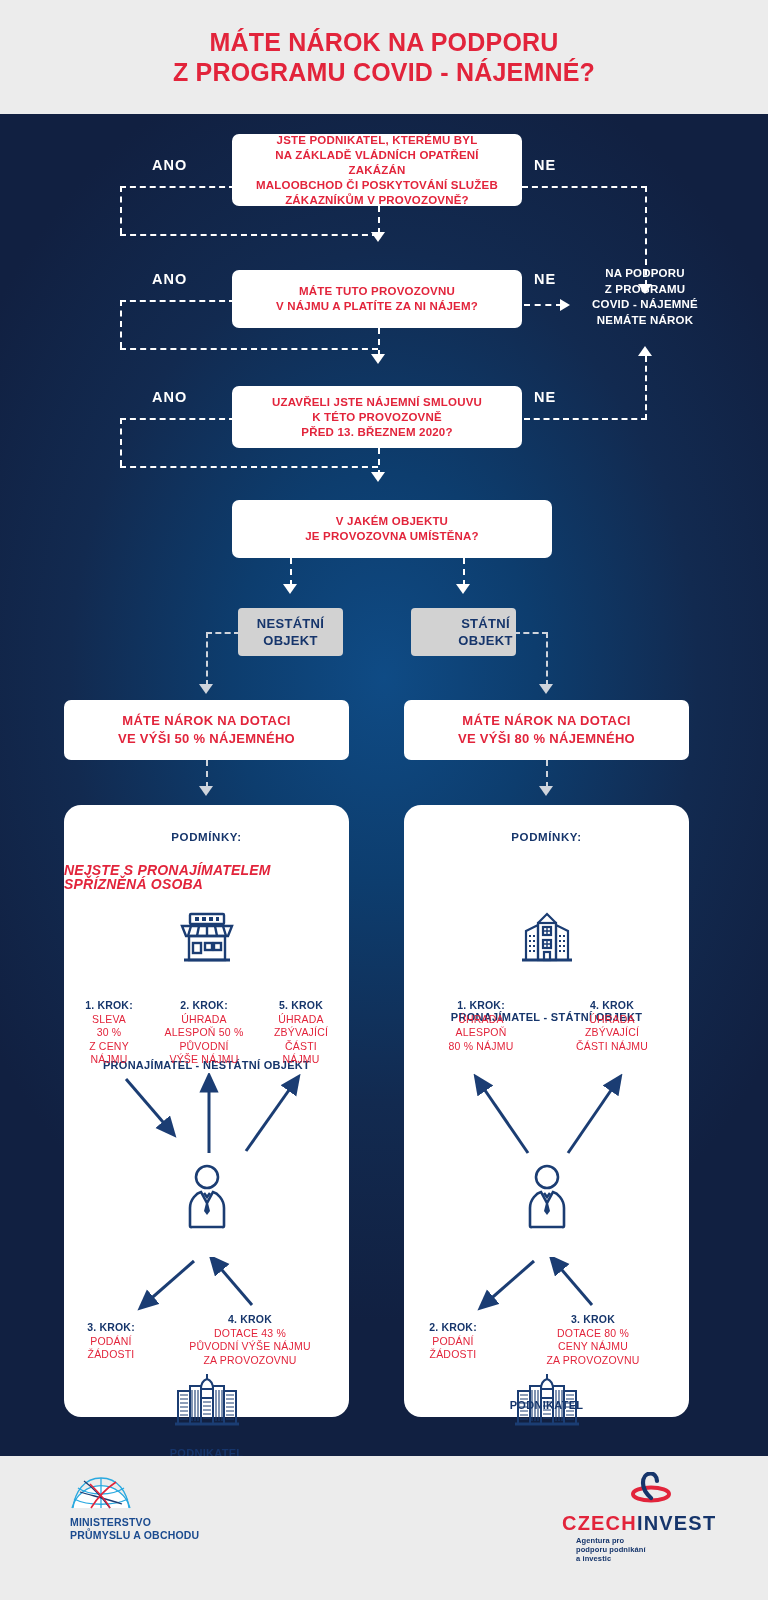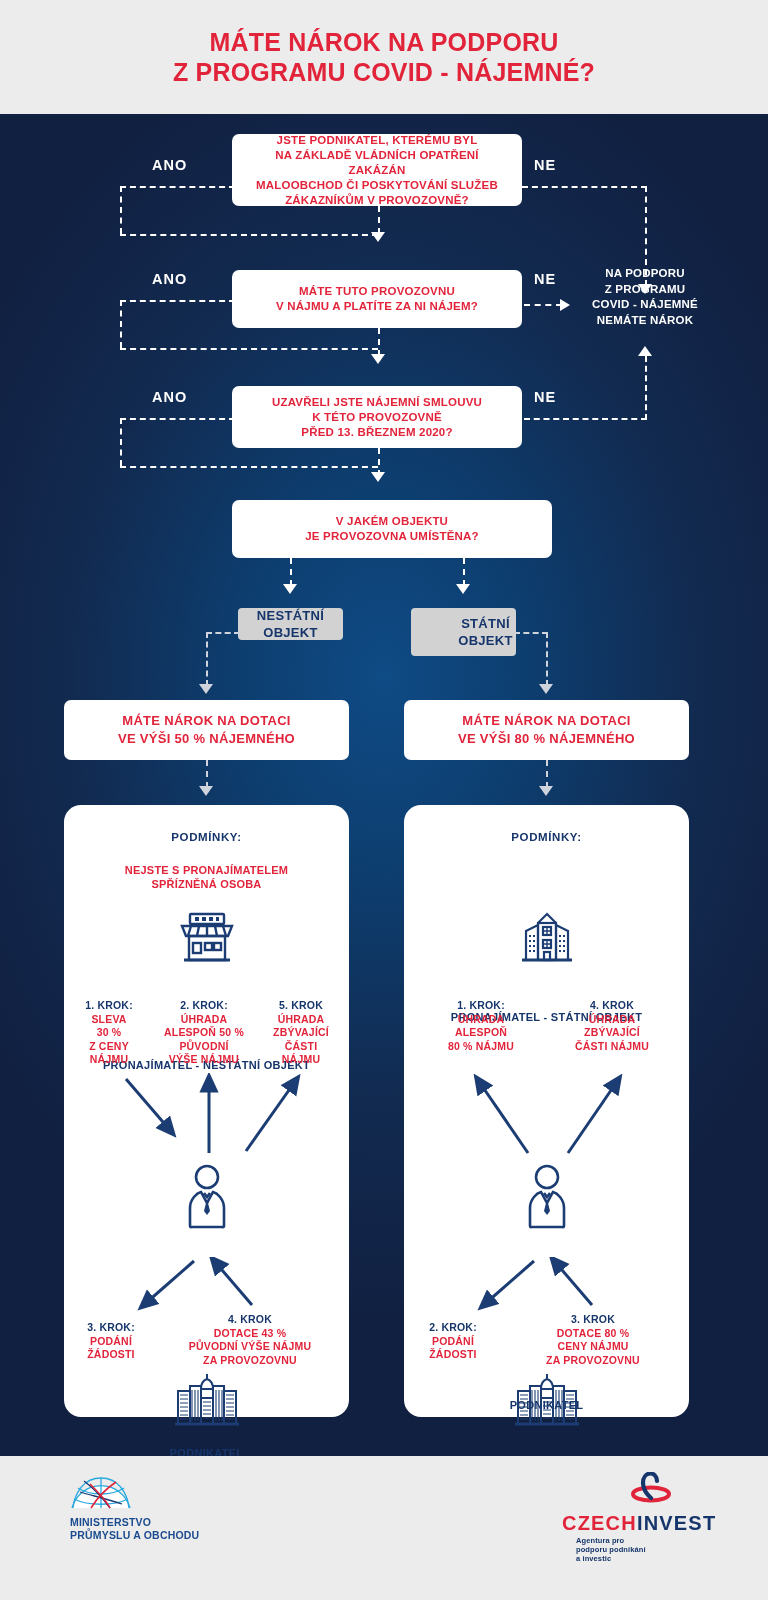--- a/index.html
+++ b/index.html
@@ -78,30 +78,30 @@
 
   
   .panel {
     position: absolute; background: #ffffff; border-radius: 17px;
   }
   .panel-head {
     text-align: center; color: #16356b; font-weight: bold; font-size: 11.5px;
     letter-spacing: 0.6px;
   }
   .panel-sub {
-    text-align: center; color: #e2243b; font-weight: bold; font-size: 11px;
-    line-height: 14px; letter-spacing: 0.2px;
+    text-align: left; color: #e2243b; font-weight: bold; font-size: 14px;
+    line-height: 14px; letter-spacing: 0.2px; font-style: italic;
   }
   .panel-cap {
     text-align: center; color: #16356b; font-weight: bold; font-size: 11px;
     letter-spacing: 0.3px;
   }
   .step { position: absolute; text-align: center; }
   .step .sh { color: #16356b; font-weight: bold; font-size: 10.5px; line-height: 13.5px; letter-spacing: .2px;}
-  .step .sb { color: #e2243b; font-weight: bold; font-size: 10.5px; line-height: 13.5px; letter-spacing: .2px;}
+  .step .sb { color: #e2243b; font-weight: normal; font-size: 10.5px; line-height: 13.5px; letter-spacing: .2px;}
 
   .icon-wrap { position: absolute; }
 
   
   .footer {
     position: absolute; left: 0; top: 1456px; width: 648px; height: 144px;
     background: #ececec;
   }
   .mpo-text {
     position: absolute; color: #1b4b8f; font-weight: bold; font-size: 10.5px;
@@ -188,21 +188,21 @@
     <div class="qbox" style="left:232px; top:386px; width:320px; height:58px; flex-direction:column;">
       <div>V JAKÉM OBJEKTU</div>
       <div>JE PROVOZOVNA UMÍSTĚNA?</div>
     </div>
 
     <div class="dv" style="left:290px; top:444px; height:28px;"></div>
     <div class="arrow-d" style="left:283px; top:470px;"></div>
     <div class="dv" style="left:463px; top:444px; height:28px;"></div>
     <div class="arrow-d" style="left:456px; top:470px;"></div>
 
-    <div class="graybox" style="left:238px; top:494px; width:105px; height:32px; flex-direction:column;">
+    <div class="graybox" style="left:238px; top:494px; width:105px; height:48px; flex-direction:column;">
       <div>NESTÁTNÍ</div>
       <div>OBJEKT</div>
     </div>
     <div class="graybox" style="left:411px; top:494px; width:105px; height:48px; flex-direction:column;padding-left:44px;">
       <div>STÁTNÍ</div>
       <div>OBJEKT</div>
     </div>
 
     <div class="dh-f" style="left:206px; top:518px; width:34px;"></div>
     <div class="dv-f" style="left:206px; top:518px; height:54px;"></div>

